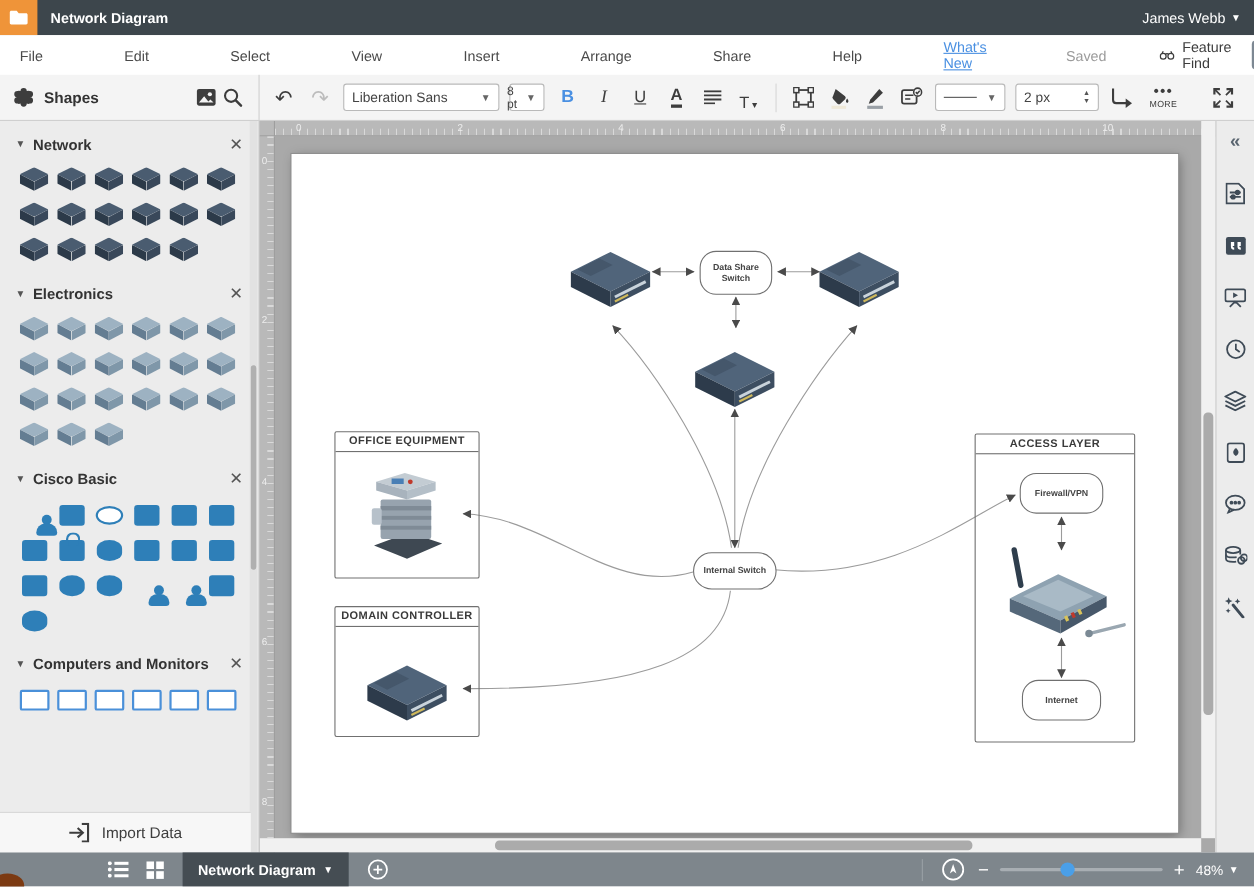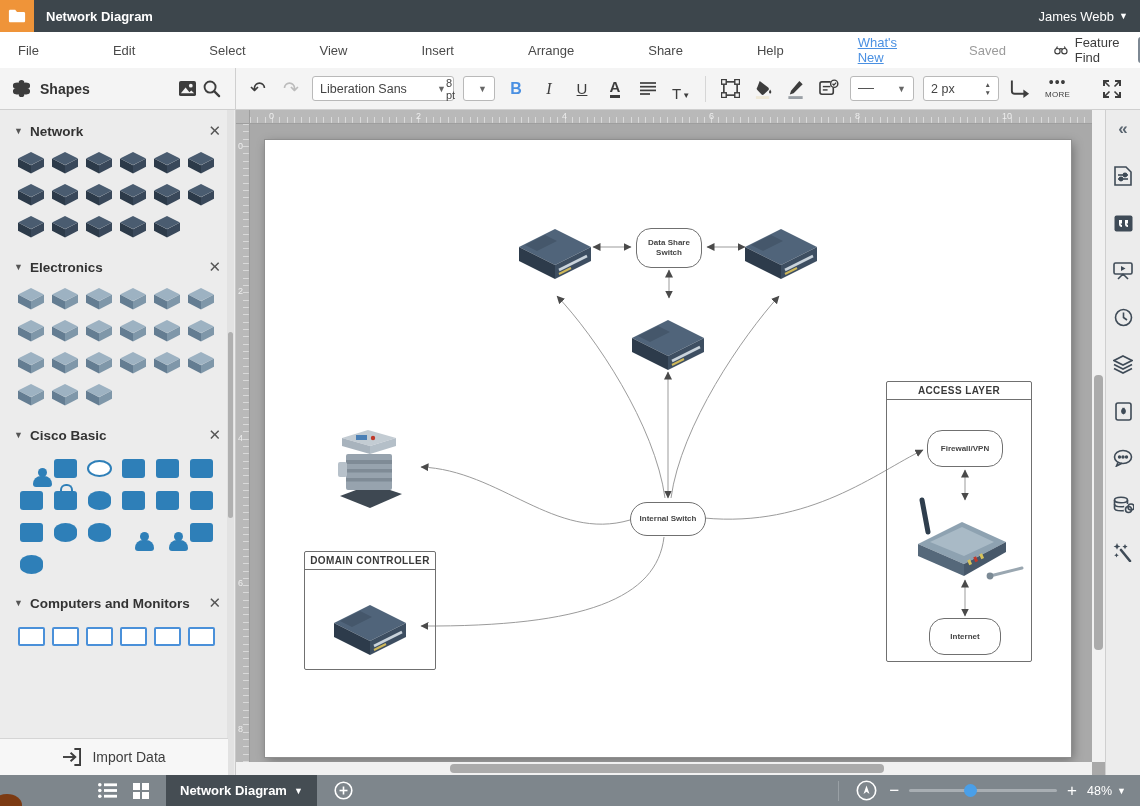--- a/index.html
+++ b/index.html
@@ -27,21 +27,21 @@
   
   .toolrow { position:absolute; left:0; top:68px; width:1140px; height:42px; background:#f4f4f4; border-bottom:1px solid #cfcfcf; display:flex; }
   .shapes-header { width:236px; height:100%; display:flex; align-items:center; padding:0 12px; border-right:1px solid #cfcfcf; }
   .shapes-title { font-size:14px; font-weight:bold; color:#333; margin-left:9px; }
   .shapes-header .spacer { flex:1; }
   .toolbar { flex:1; display:flex; align-items:center; padding:0 10px; gap:9px; }
   .tb-ico { display:flex; align-items:center; justify-content:center; width:24px; height:26px; color:#3d3d3d; }
   .tb-txt { font-size:16px; color:#3d3d3d; }
   .undo { font-size:19px; color:#3d3d3d; }
   .redo { font-size:19px; color:#bcbcbc; }
-  .select-box { height:25px; background:#fff; border:1px solid #b9b9b9; border-radius:3px; display:flex; align-items:center; padding:0 7px; font-size:12.5px; color:#444; gap:23px; }
+  .select-box { height:25px; background:#fff; border:1px solid #b9b9b9; border-radius:3px; display:flex; align-items:center; padding:0 7px; font-size:12.5px; color:#444; gap:8px; }
   .select-box .caret { color:#666; }
   .font-select { width:142px; justify-content:space-between; }
   .size-select { width:32px; justify-content:flex-end; font-size:11px; }
   .bold-b { color:#4a90e2; font-weight:bold; font-size:16px; }
   .ital { font-style:italic; font-family:"Liberation Serif", serif; font-size:16px; }
   .undl { text-decoration:underline; font-size:15px; }
   .acolor { font-size:15px; font-weight:bold; border-bottom:3px solid #3d3d3d; line-height:1.05; }
   .tdrop { font-size:15px; display:flex; align-items:flex-end; gap:1px; }
   .tdrop .caret { font-size:8px; margin-bottom:2px; }
   .divider { width:1px; height:26px; background:#d6d6d6; margin:0 3px; }
@@ -787,24 +787,27 @@
         </g>
 
         <use href="#dev-switch" x="290" y="107"></use>
         <use href="#dev-switch" x="516" y="107"></use>
         <use href="#dev-switch" x="403" y="198"></use>
         <use href="#dev-switch" x="105" y="483"></use>
         <use href="#dev-printer" x="105" y="322"></use>
         <use href="#dev-router" x="695" y="396"></use>
       </svg>
 
+      <div class="dg-box" style="left:39px;top:252px;width:132px;height:134px;">
+        <div class="dg-box-title">OFFICE EQUIPMENT</div>
+      </div>
       <div class="dg-box" style="left:39px;top:411px;width:132px;height:119px;">
         <div class="dg-box-title">DOMAIN CONTROLLER</div>
       </div>
-      <div class="dg-box" style="left:621px;top:241px;width:146px;height:281px;">
+      <div class="dg-box" style="left:621px;top:254px;width:146px;height:281px;">
         <div class="dg-box-title">ACCESS LAYER</div>
       </div>
 
       <div class="dg-node" style="left:371px;top:88px;width:66px;height:40px;border-radius:15px;">Data Share Switch</div>
       <div class="dg-node" style="left:365px;top:362px;width:76px;height:34px;border-radius:17px;">Internal Switch</div>
       <div class="dg-node" style="left:662px;top:290px;width:76px;height:37px;border-radius:15px;">Firewall/VPN</div>
       <div class="dg-node" style="left:664px;top:478px;width:72px;height:37px;border-radius:15px;">Internet</div>
     </div>
 
     <div class="canvas-vscroll">

